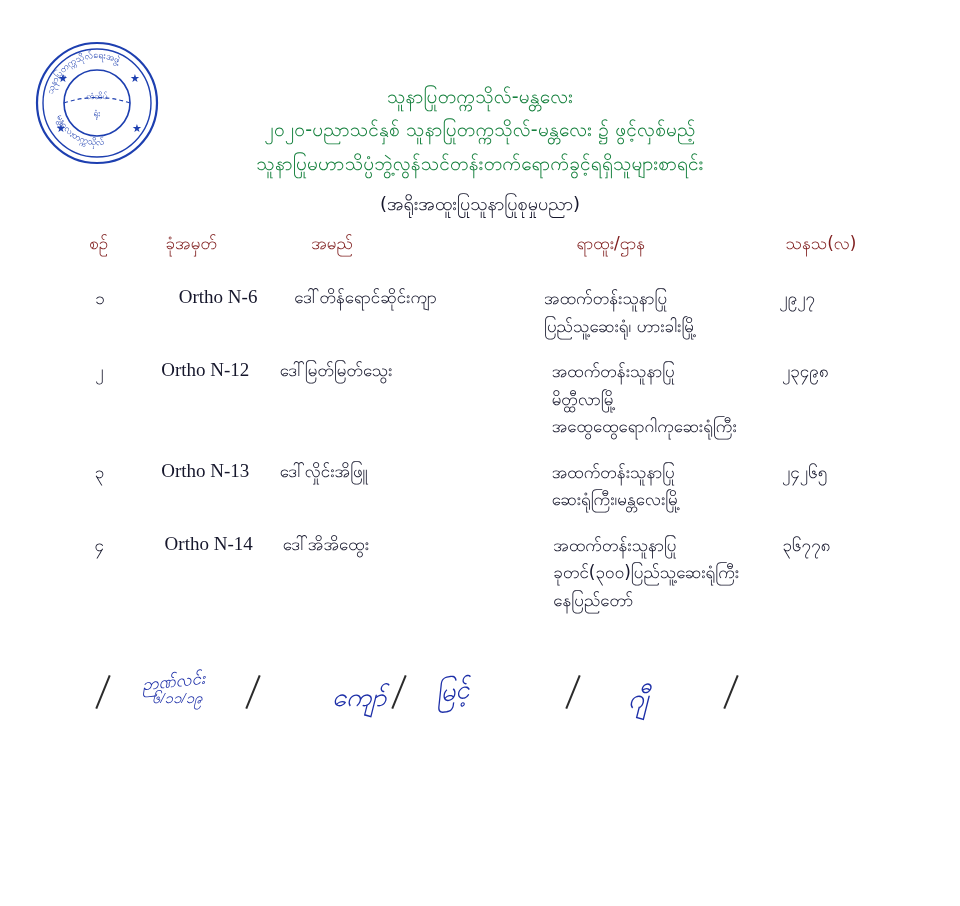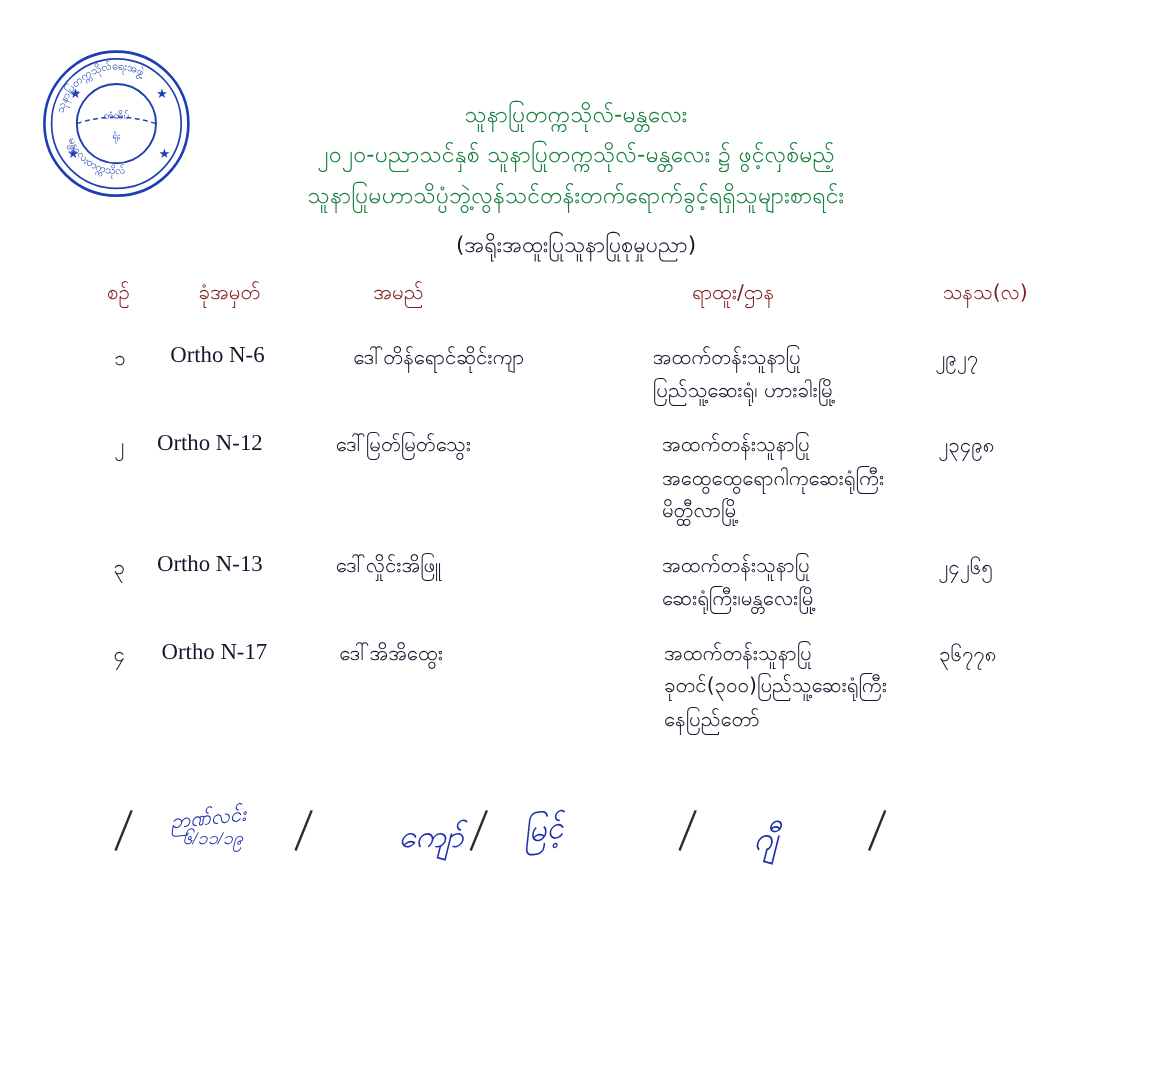--- a/index.html
+++ b/index.html
@@ -62,21 +62,21 @@
     top: 232px;
     width: 810px;
   }
   .thead {
     display: flex;
     font-size: 17px;
     color: #7f1d1d;
     padding-bottom: 6px;
   }
   .col-no     { width: 46px;  text-align: left; }
-  .col-regno  { width: 160px; text-align: left; }
+  .col-regno  { width: 160px; text-align: center; }
   .col-name   { width: 262px; text-align: left; }
   .col-place  { width: 228px; text-align: left; }
   .col-remark { width: 114px; text-align: left; }
 
   .thead .col-no     { text-align: center; }
   .thead .col-regno  { text-align: center; }
   .thead .col-name   { padding-left: 48px; }
   .thead .col-place  { padding-left: 30px; }
   .thead .col-remark { padding-left: 4px; }
 
@@ -204,40 +204,40 @@
       </div>
       <div class="col-remark">၂၉၂၇</div>
     </div>
 
     <div class="row r2">
       <div class="col-no">၂</div>
       <div class="col-regno">Ortho N-12</div>
       <div class="col-name">ဒေါ်မြတ်မြတ်သွေး</div>
       <div class="col-place">
         <span class="pl">အထက်တန်းသူနာပြု</span>
+        <span class="pl">မိတ္ထီလာမြို့</span>
         <span class="pl">အထွေထွေရောဂါကုဆေးရုံကြီး</span>
-        <span class="pl">မိတ္ထီလာမြို့</span>
       </div>
       <div class="col-remark">၂၃၄၉၈</div>
     </div>
 
     <div class="row r3">
       <div class="col-no">၃</div>
       <div class="col-regno">Ortho N-13</div>
       <div class="col-name">ဒေါ်လှိုင်းအိဖြူ</div>
       <div class="col-place">
         <span class="pl">အထက်တန်းသူနာပြု</span>
         <span class="pl">ဆေးရုံကြီး၊မန္တလေးမြို့</span>
       </div>
       <div class="col-remark">၂၄၂၆၅</div>
     </div>
 
     <div class="row r4">
       <div class="col-no">၄</div>
-      <div class="col-regno">Ortho N-17</div>
+      <div class="col-regno">Ortho N-14</div>
       <div class="col-name">ဒေါ်အိအိထွေး</div>
       <div class="col-place">
         <span class="pl">အထက်တန်းသူနာပြု</span>
         <span class="pl">ခုတင်(၃၀၀)ပြည်သူ့ဆေးရုံကြီး</span>
         <span class="pl">နေပြည်တော်</span>
       </div>
       <div class="col-remark">၃၆၇၇၈</div>
     </div>
 
   </div>

